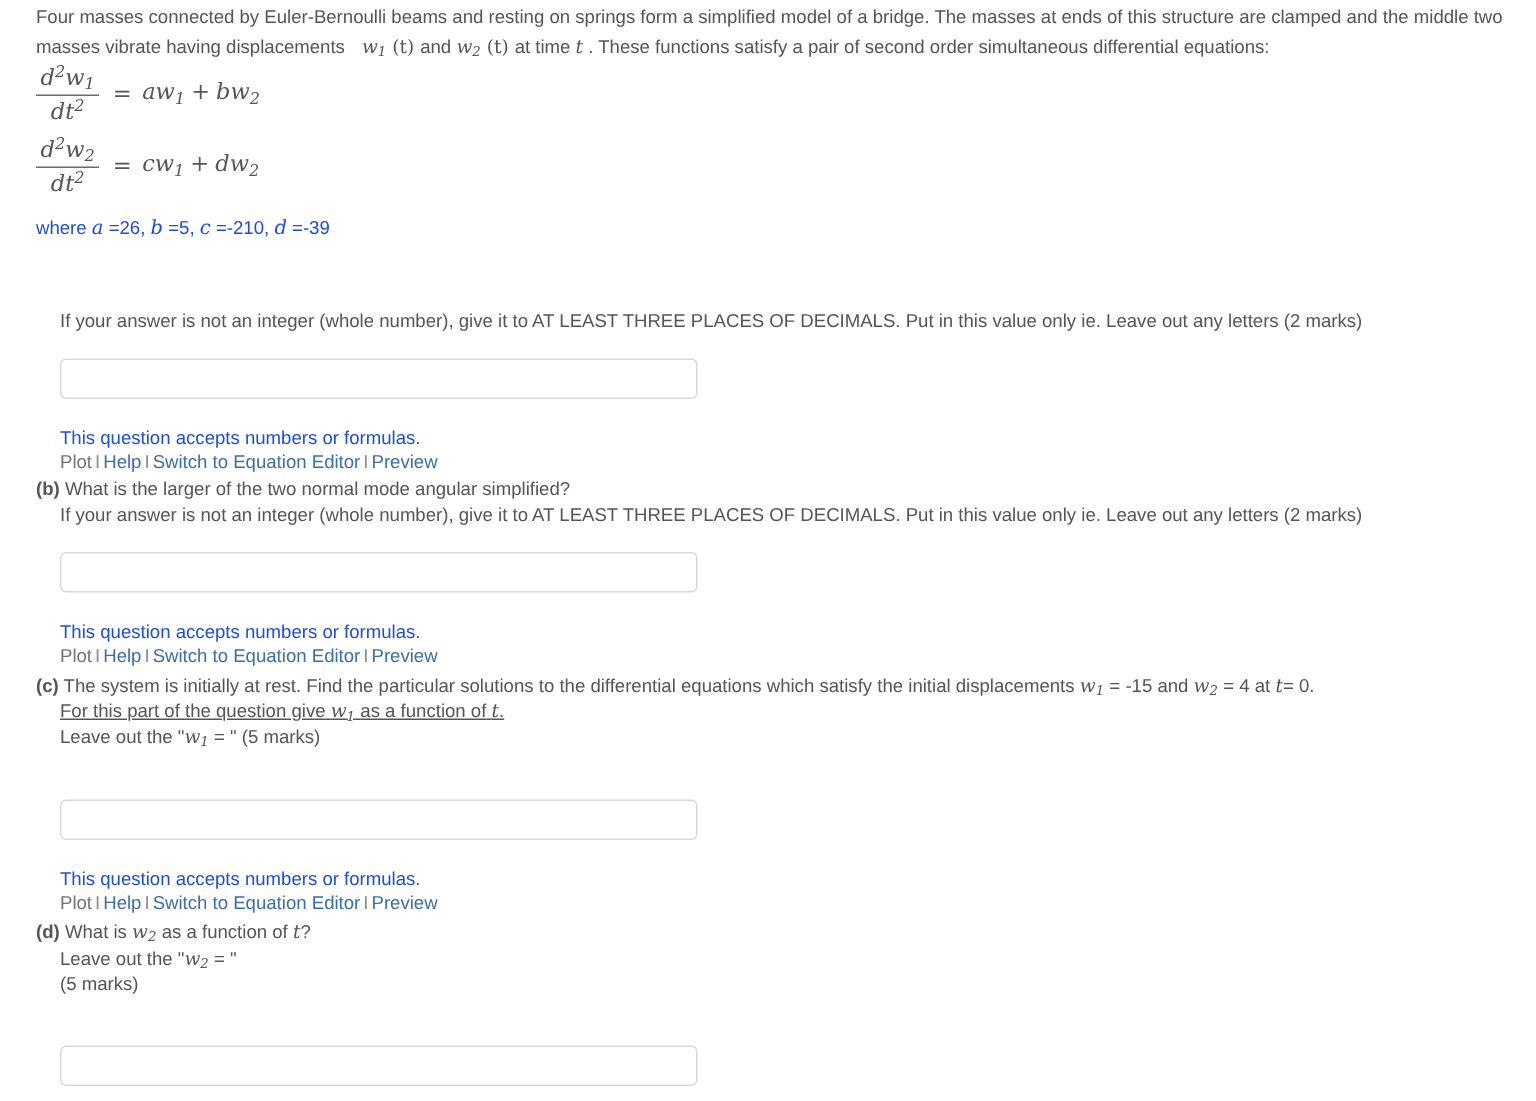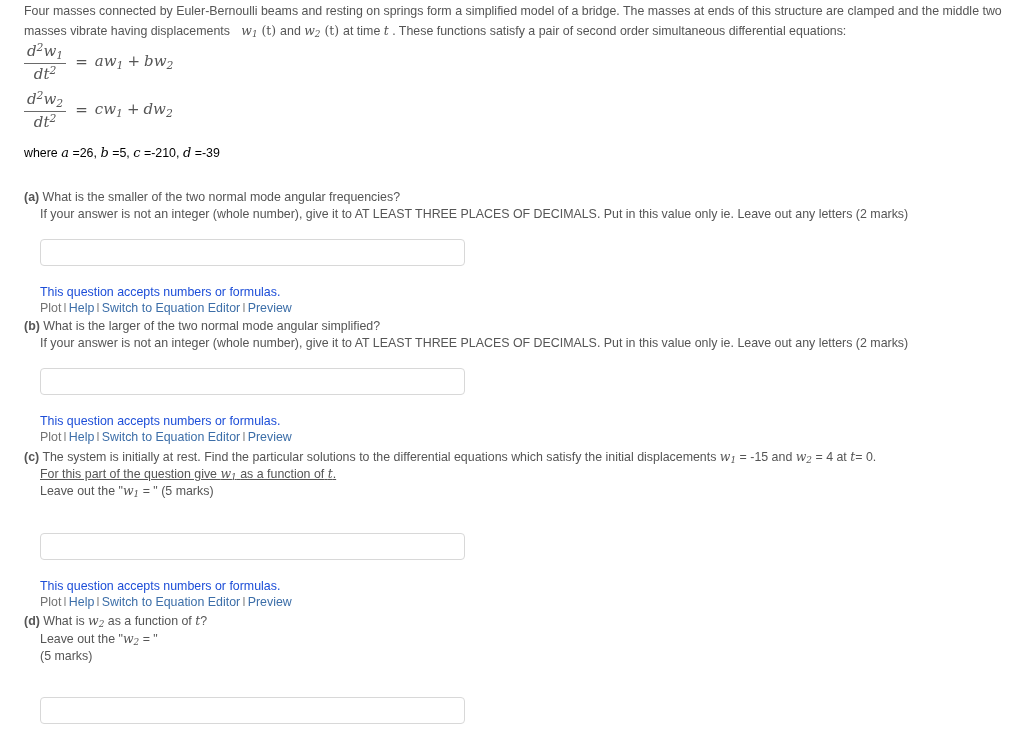--- a/index.html
+++ b/index.html
@@ -92,21 +92,21 @@
     font-family: "DejaVu Serif", "Liberation Serif", serif;
   }
   .eqrhs { white-space: nowrap; }
   .plus { font-style: normal; margin: 0 4px; }
 
   .wherelist {
     position: absolute;
     left: 24px;
     top: 145px;
     font-size: 12.4px;
-    color: #000000;
+    color: #1d4ed8;
     white-space: nowrap;
   }
   .wherelist .mi { font-size: 13px; }
 
   
   .qlabel {
     font-weight: bold;
     color: #555555;
   }
   .qline {
@@ -210,24 +210,20 @@
     <span class="mi">a</span>
     <span>=</span><span>26</span><span>,</span>
     <span class="mi">b</span>
     <span>=</span><span>5</span><span>,</span>
     <span class="mi">c</span>
     <span>=</span><span>-210</span><span>,</span>
     <span class="mi">d</span>
     <span>=</span><span>-39</span>
   </div>
 
-  <div class="qline flush" style="top:189px;">
-    <span class="qlabel">(a)</span>
-    <span>What is the smaller of the two normal mode angular frequencies?</span>
-  </div>
   <div class="qline indent" style="top:206px;">If your answer is not an integer (whole number), give it to AT LEAST THREE PLACES OF DECIMALS. Put in this value only ie. Leave out any letters (2 marks)</div>
 
   <input class="answer-input" style="top: 239px;" value="">
 
   <div class="helper" style="top:284px;">This question accepts numbers or formulas.</div>
   <div class="toolrow" style="top:300px;">
     <span class="plain">Plot</span><span class="sep">I</span><a>Help</a><span class="sep">I</span><a>Switch to Equation Editor</a><span class="sep">I</span><a>Preview</a>
   </div>
 
   <div class="qline flush" style="top:318px;">

